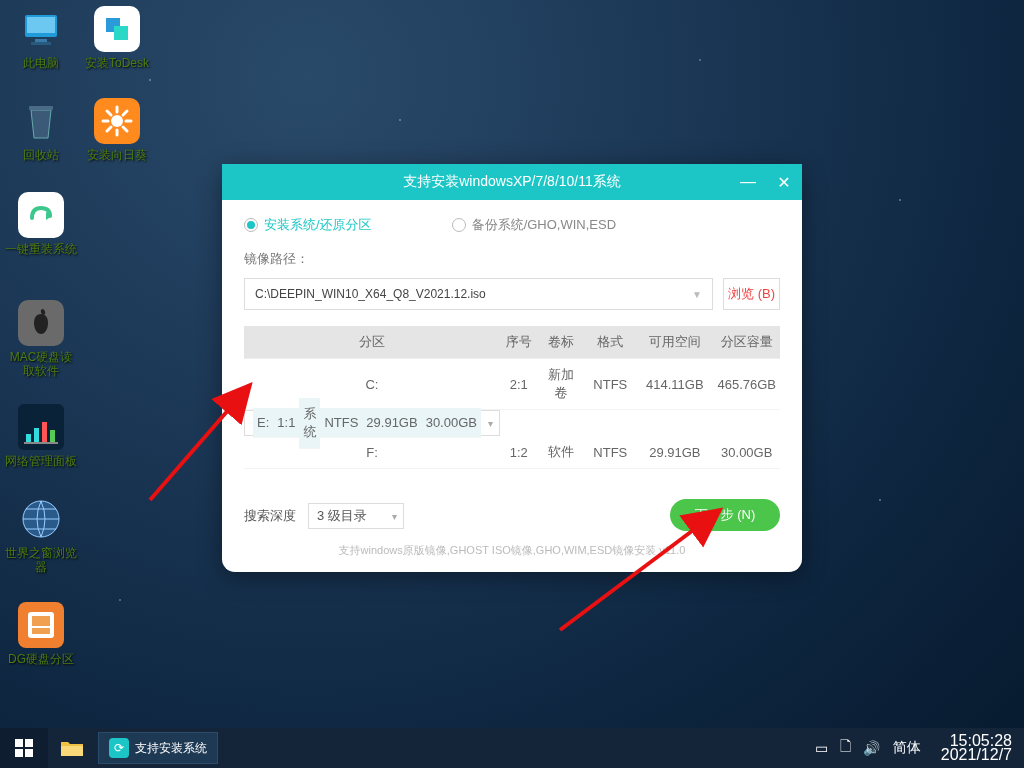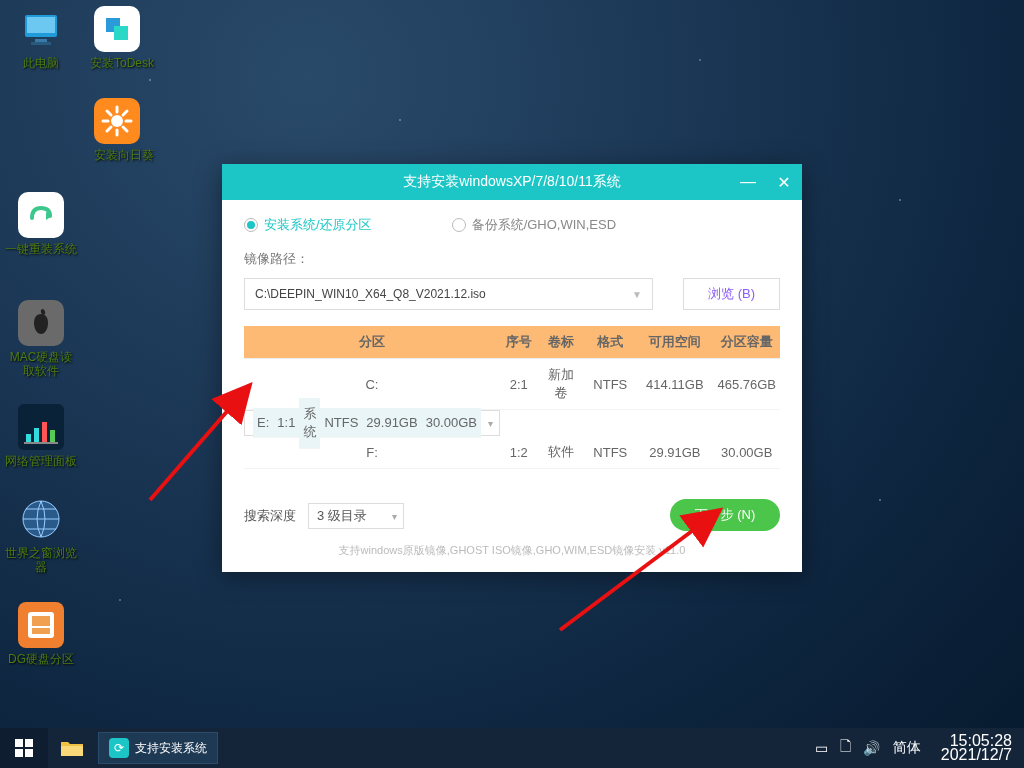--- a/index.html
+++ b/index.html
@@ -13,43 +13,43 @@
   radial-gradient(1px 1px at 900px 200px, #fff, transparent),
   radial-gradient(1px 1px at 300px 400px, #ccc, transparent),
   radial-gradient(1px 1px at 880px 500px, #fff, transparent),
   radial-gradient(1px 1px at 120px 600px, #eee, transparent);
   pointer-events:none; }
 
 
 .desktop { position:absolute; top:0; left:0; width:100%; height:728px; padding:8px; }
 .di { width:74px; text-align:center; color:#4d7c0f; font-size:12px; cursor:pointer; margin-bottom:14px; }
 .di-col1 { position:absolute; left:4px; }
-.di-col2 { position:absolute; left:80px;text-align:right; }
+.di-col2 { position:absolute; left:80px; }
 .di .ic { width:46px; height:46px; margin:0 auto 4px; border-radius:6px; display:flex; align-items:center; justify-content:center; font-size:26px; }
 .di .lbl { text-shadow:1px 1px 2px #000; line-height:14px; }
 
 
-.win { position:absolute; left:222px; top:164px; width:580px; height:408px; background:#fff; box-shadow:0 4px 24px rgba(0,0,0,0.4); }
+.win { position:absolute; left:222px; top:164px; width:580px; height:408px; background:#fff; box-shadow:0 4px 24px rgba(0,0,0,0.4);border-radius:13px; }
 .win-title { height:36px; background:#1dc6c6; color:#fff; display:flex; align-items:center; justify-content:center; font-size:14px; position:relative; }
 .win-title .ctl { position:absolute; right:0; top:0; height:36px; display:flex; align-items:center; }
 .win-title .ctl span { width:36px; text-align:center; cursor:pointer; font-size:16px; }
 .win-body { padding:16px 22px 10px; color:#555; font-size:13px; position:relative; height:372px; }
 .radio-row { display:flex; gap:80px; margin-bottom:16px; }
 .radio-opt { display:flex; align-items:center; gap:6px; cursor:pointer; }
 .radio-dot { width:14px; height:14px; border:1px solid #bbb; border-radius:50%; display:inline-flex; align-items:center; justify-content:center; }
 .radio-dot.on::after { content:""; width:8px; height:8px; background:#1dc6c6; border-radius:50%; }
 .radio-opt.on { color:#1dc6c6; }
 .lbl-row { margin-bottom:10px; color:#777; }
 .path-row { display:flex; gap:10px; margin-bottom:16px; }
 .path-input { flex:1; height:32px; border:1px solid #ddd; padding:0 10px; font-family:"SimSun",monospace; font-size:12px; display:flex; align-items:center; justify-content:space-between; color:#444;gap:20px; }
 .path-input .caret { color:#bbb; font-size:10px; }
-.browse-btn { width:97px; height:32px; border:1px solid #ddd; background:#fff; font-size:13px; color:#8b5cf6; cursor:pointer;margin-left:20px; }
+.browse-btn { width:57px; height:32px; border:1px solid #ddd; background:#fff; font-size:13px; color:#ef4444; cursor:pointer; }
 
 .tbl { width:100%; border-collapse:collapse; font-size:13px; }
-.tbl th { background:#fdba74; color:#666; font-weight:bold; padding:7px 4px; border-bottom:1px solid #eee; }
+.tbl th { background:#e5e5e5; color:#666; font-weight:normal; padding:7px 4px; border-bottom:1px solid #eee; }
 .tbl td { text-align:center; padding:7px 4px; color:#666; border-bottom:1px solid #f4f4f4; }
 .tbl tr.sel td { background:#e9f5f6; }
 
 .footer { position:absolute; bottom:14px; left:22px; right:22px; }
 .search-row { display:flex; align-items:center; gap:12px; margin-bottom:14px; }
 .sel { height:26px; border:1px solid #ddd; padding:0 18px 0 8px; font-size:13px; color:#555; background:#fff; position:relative; display:flex; align-items:center; min-width:96px; }
 .sel::after { content:"▾"; position:absolute; right:6px; color:#aaa; font-size:10px; }
 .next-btn { position:absolute; right:0; top:-4px; width:110px; height:32px; background:#4bc64b; color:#fff; border:none; border-radius:16px; font-size:13px; cursor:pointer; }
 .support-line { text-align:center; font-size:11px; color:#bbb; }
 
@@ -78,20 +78,29 @@
   <div class="di di-col1" style="top:6px">
     <div class="ic">
         <svg width="40" height="40" viewBox="0 0 40 40">
           <rect x="4" y="6" width="32" height="22" rx="2" fill="#1e9bd8"></rect>
           <rect x="6" y="8" width="28" height="16" fill="#6cc8f0"></rect>
           <rect x="14" y="30" width="12" height="3" fill="#3a7aa8"></rect>
           <rect x="10" y="33" width="20" height="3" fill="#285a80"></rect>
         </svg>
       </div>
     <div class="lbl">此电脑</div>
+  </div>
+  <div class="di di-col1" style="top:98px">
+    <div class="ic">
+        <svg width="40" height="42" viewBox="0 0 40 42">
+          <path d="M10 10 L30 10 L27 38 L13 38 Z" fill="#3a5a78" stroke="#6aa" stroke-width="1"></path>
+          <rect x="8" y="6" width="24" height="4" rx="1" fill="#4a6a88"></rect>
+        </svg>
+      </div>
+    <div class="lbl">回收站</div>
   </div>
   <div class="di di-col1" style="top:192px">
     <div class="ic" style="background:#fff;border-radius:10px">
         <svg width="30" height="30" viewBox="0 0 30 30">
           <path d="M6 18 Q6 8 15 8 Q24 8 24 16" stroke="#3cc88c" stroke-width="4" fill="none" stroke-linecap="round"></path>
           <path d="M20 12 L26 16 L20 20 Z" fill="#3cc88c"></path>
         </svg>
       </div>
     <div class="lbl">一键重装系统</div>
   </div>

